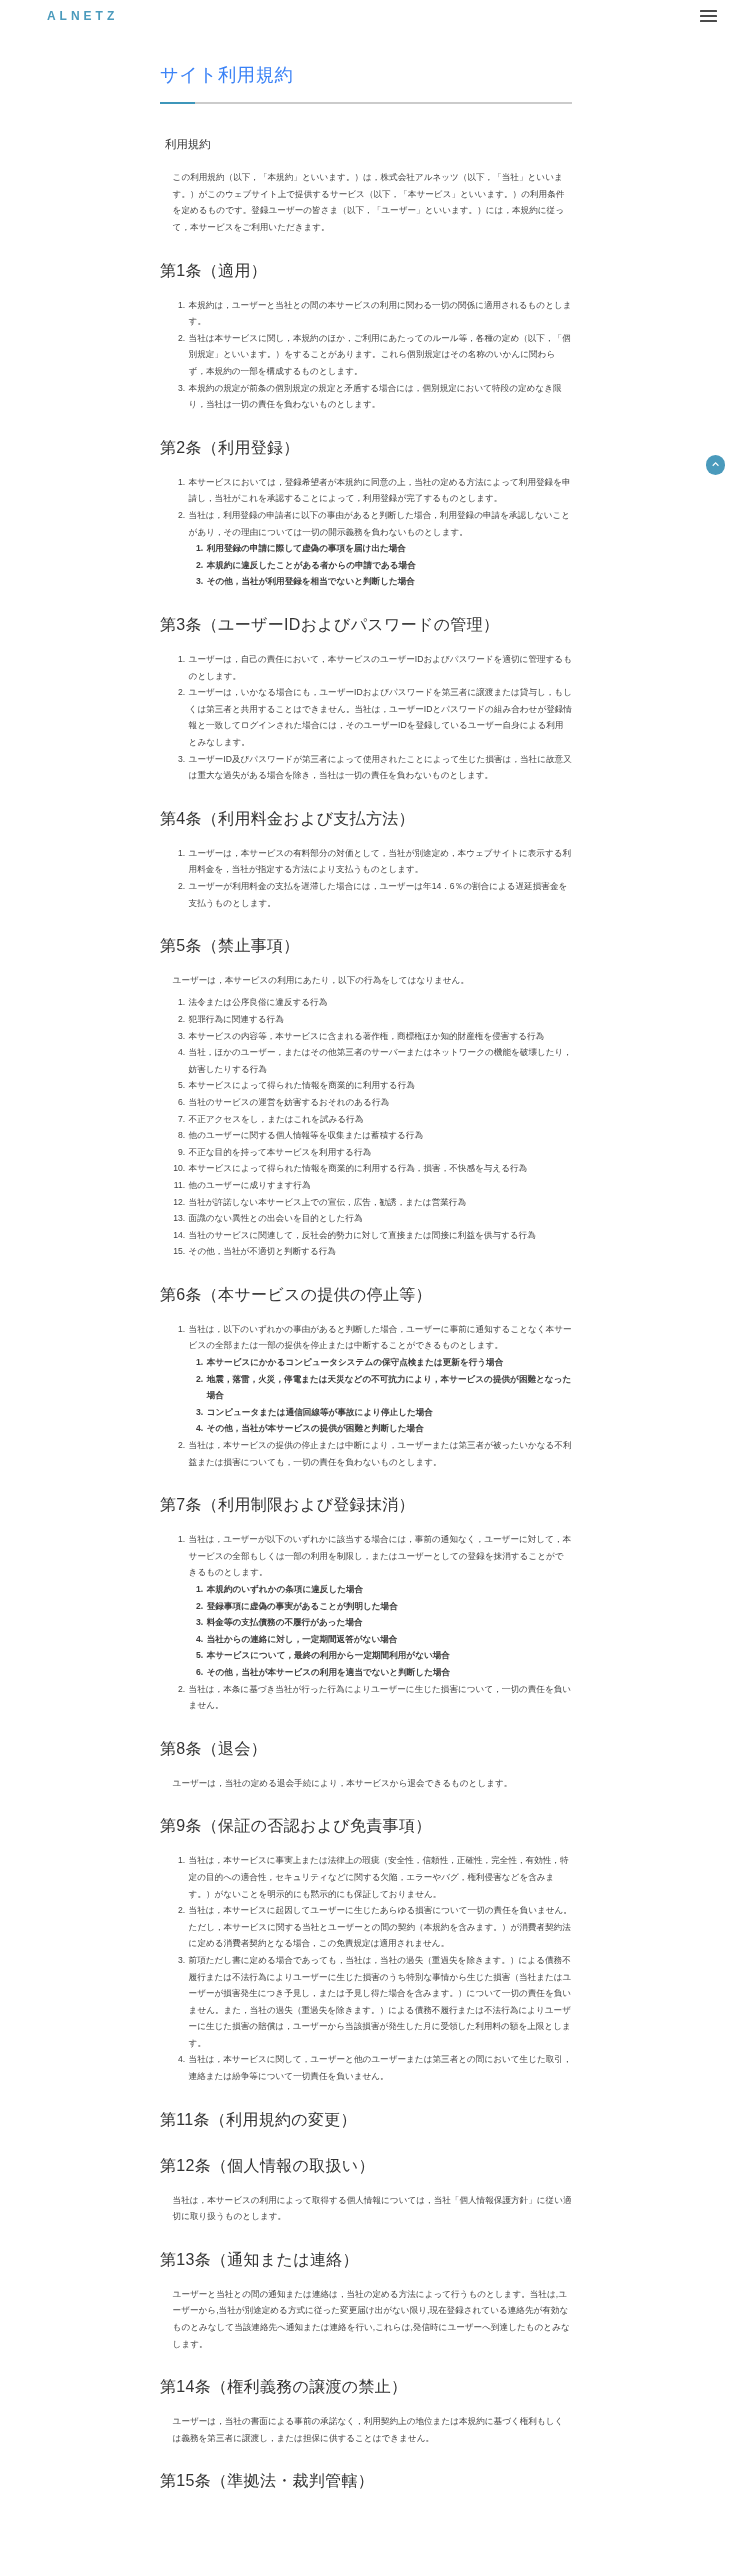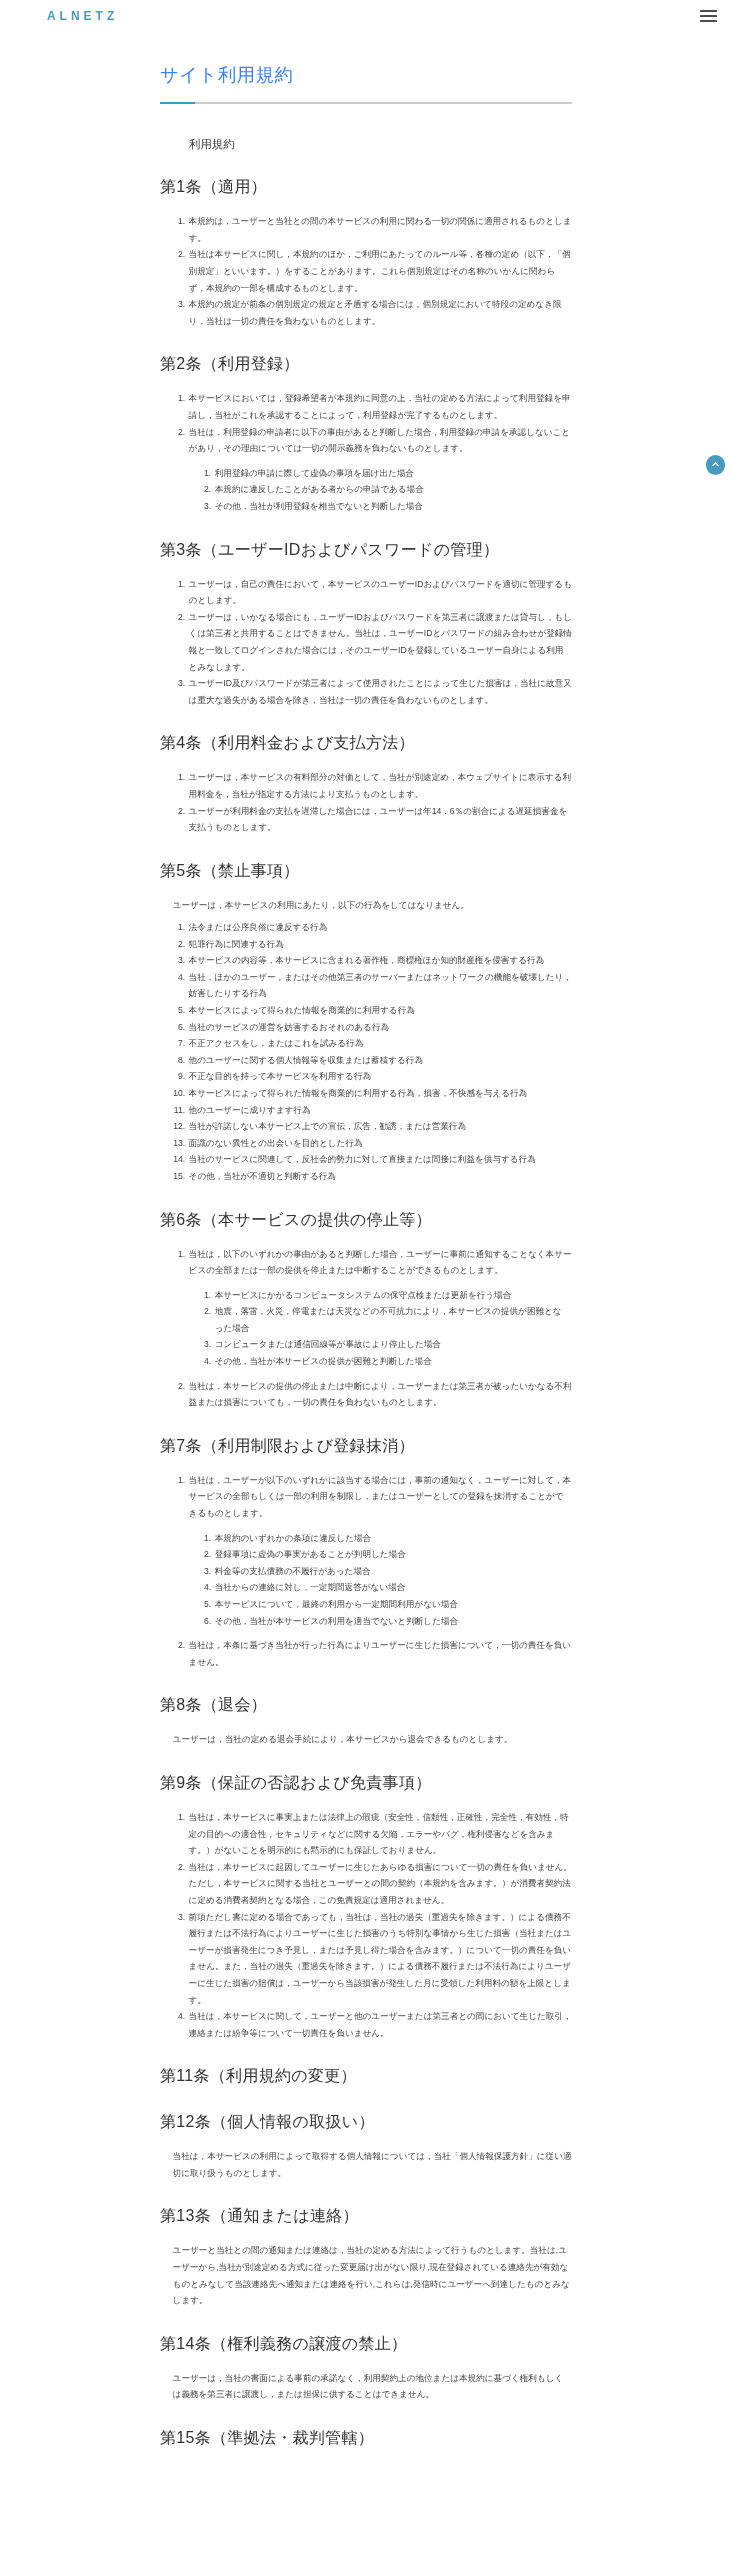--- a/index.html
+++ b/index.html
@@ -13,25 +13,25 @@
   .hamburger span { display:block; height:2.3px; background:#4a4a4a; border-radius:0.6px; }
 
   
   .page-main { min-height:2272px; }
   .container { width:412px; margin:0 auto; }
   .page-title { font-size:18.3px; font-weight:500; color:#3b82f6; padding-top:30px; letter-spacing:0.6px; }
   .title-divider { margin-top:15px; height:2.3px; background:#cbcbcb; position:relative; }
   .title-divider::before { content:""; position:absolute; left:0; top:0; height:2.3px; width:35px; background:#3e96ba; }
 
   .terms { padding:33px 0 46px 0; }
-  .terms h2 { font-size:11.4px; font-weight:500; color:#333; margin:0 0 17px 29px; }
+  .terms h2 { font-size:11.4px; font-weight:500; color:#333; margin:0 0 17px 5px; }
   .terms h3 { font-size:16px; font-weight:500; color:#333; margin:25px 0 15px 0; letter-spacing:0.3px; }
   .terms p { font-size:8.6px; line-height:16.6px; margin:0 0 5.7px 12.6px; }
   .terms ol { font-size:8.6px; line-height:16.6px; margin:0 0 5.7px 0; padding-left:27.5px; }
-  .terms ol ol { margin:8px; padding-left:17px; }
+  .terms ol ol { margin:0; padding-left:17px;font-weight:bold; }
   .terms li { padding-left:1.1px; }
 
   
   .back-to-top { position:absolute; top:455px; right:6.9px; width:19.5px; height:19.5px; border-radius:50%; background:#4a9abc; border:none; cursor:pointer; display:flex; align-items:center; justify-content:center; }
   .back-to-top svg { display:block; }
 </style>
 </head>
 <body>
 
 <header class="site-header">
@@ -43,20 +43,21 @@
   </button>
 </header>
 
 <main class="page-main">
   <div class="container">
     <h1 class="page-title">サイト利用規約</h1>
     <div class="title-divider"></div>
 
     <section class="terms">
       <h2>利用規約</h2>
+      <p>この利用規約（以下，「本規約」といいます。）は，株式会社アルネッツ（以下，「当社」といいます。）がこのウェブサイト上で提供するサービス（以下，「本サービス」といいます。）の利用条件を定めるものです。登録ユーザーの皆さま（以下，「ユーザー」といいます。）には，本規約に従って，本サービスをご利用いただきます。</p>
       <div id="articles">
           <article>
             <h3>第1条（適用）</h3>
             <ol>
               <li>本規約は，ユーザーと当社との間の本サービスの利用に関わる一切の関係に適用されるものとします。</li>
               <li>当社は本サービスに関し，本規約のほか，ご利用にあたってのルール等，各種の定め（以下，「個別規定」といいます。）をすることがあります。これら個別規定はその名称のいかんに関わらず，本規約の一部を構成するものとします。</li>
               <li>本規約の規定が前条の個別規定の規定と矛盾する場合には，個別規定において特段の定めなき限り，当社は一切の責任を負わないものとします。</li>
             </ol>
           </article>
           <article>

